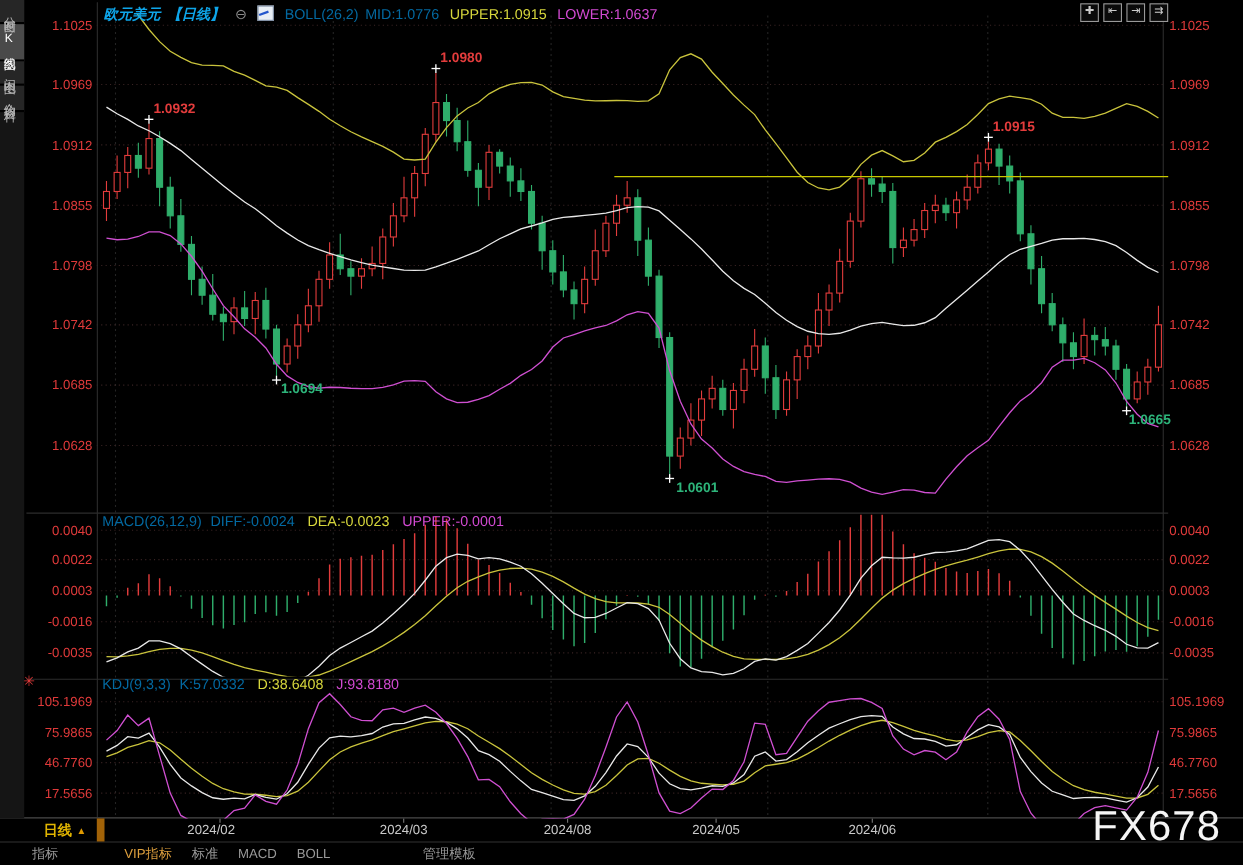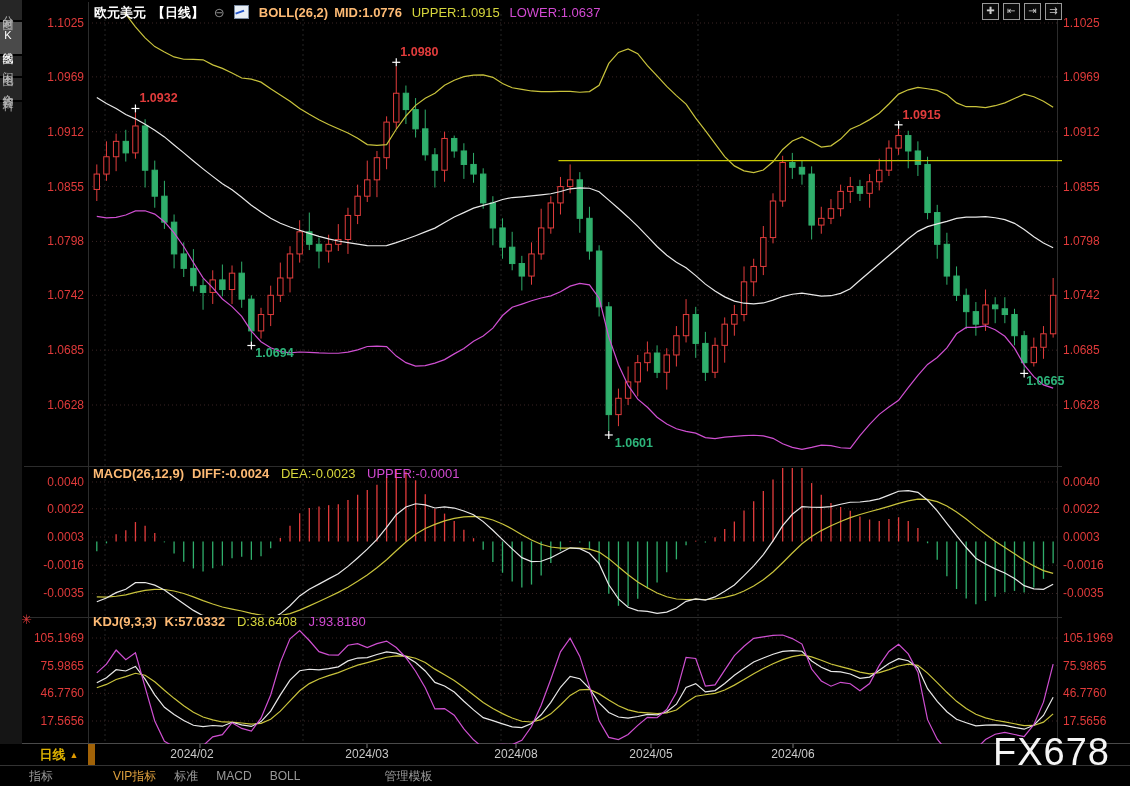--- a/index.html
+++ b/index.html
@@ -9,23 +9,23 @@
   .overlay{position:absolute;z-index:3;pointer-events:none;}
   
   #sidebar{position:absolute;left:0;top:0;width:22px;height:744px;background:#151515;z-index:5;}
   .side-item{writing-mode:vertical-lr;text-orientation:upright;width:22px;
              padding:7px 0;text-align:center;font-size:11px;color:#b5b5b5;
              background:#262626;border-bottom:2px solid #000;letter-spacing:2px;cursor:pointer;}
   .side-item.sel{background:#4a4a4a;color:#fff;}
   
   #hdr{position:absolute;left:94px;top:4px;z-index:4;font-size:13px;white-space:nowrap;}
   #hdr span{margin-right:6px;}
-  .t-gold{color:#ffffff;font-weight:bold;}
+  .t-gold{color:#0ea5e9;font-weight:bold;font-style:italic;}
   .t-dim{color:#8a8a8a;}
-  .t-white{color:#fdba74;font-weight:bold;}
+  .t-white{color:#0369a1;}
   .t-yellow{color:#d6d63c;}
   .t-magenta{color:#d24ad2;margin-top:48px;}
   .mini-chart-ic{display:inline-block;width:13px;height:12px;background:#e8eef5;border:1px solid #7a8aa0;
                  vertical-align:-2px;position:relative;}
   .mini-chart-ic i{position:absolute;left:1px;top:5px;width:9px;height:4px;
                    border-top:2px solid #2255cc;transform:rotate(-20deg);}
   
   #tools{position:absolute;top:3px;right:68px;z-index:4;display:flex;gap:4px;}
   .tool{width:15px;height:15px;border:1px solid #999;color:#ccc;font-size:10px;line-height:14px;
         text-align:center;cursor:pointer;background:#0a0a0a;}

